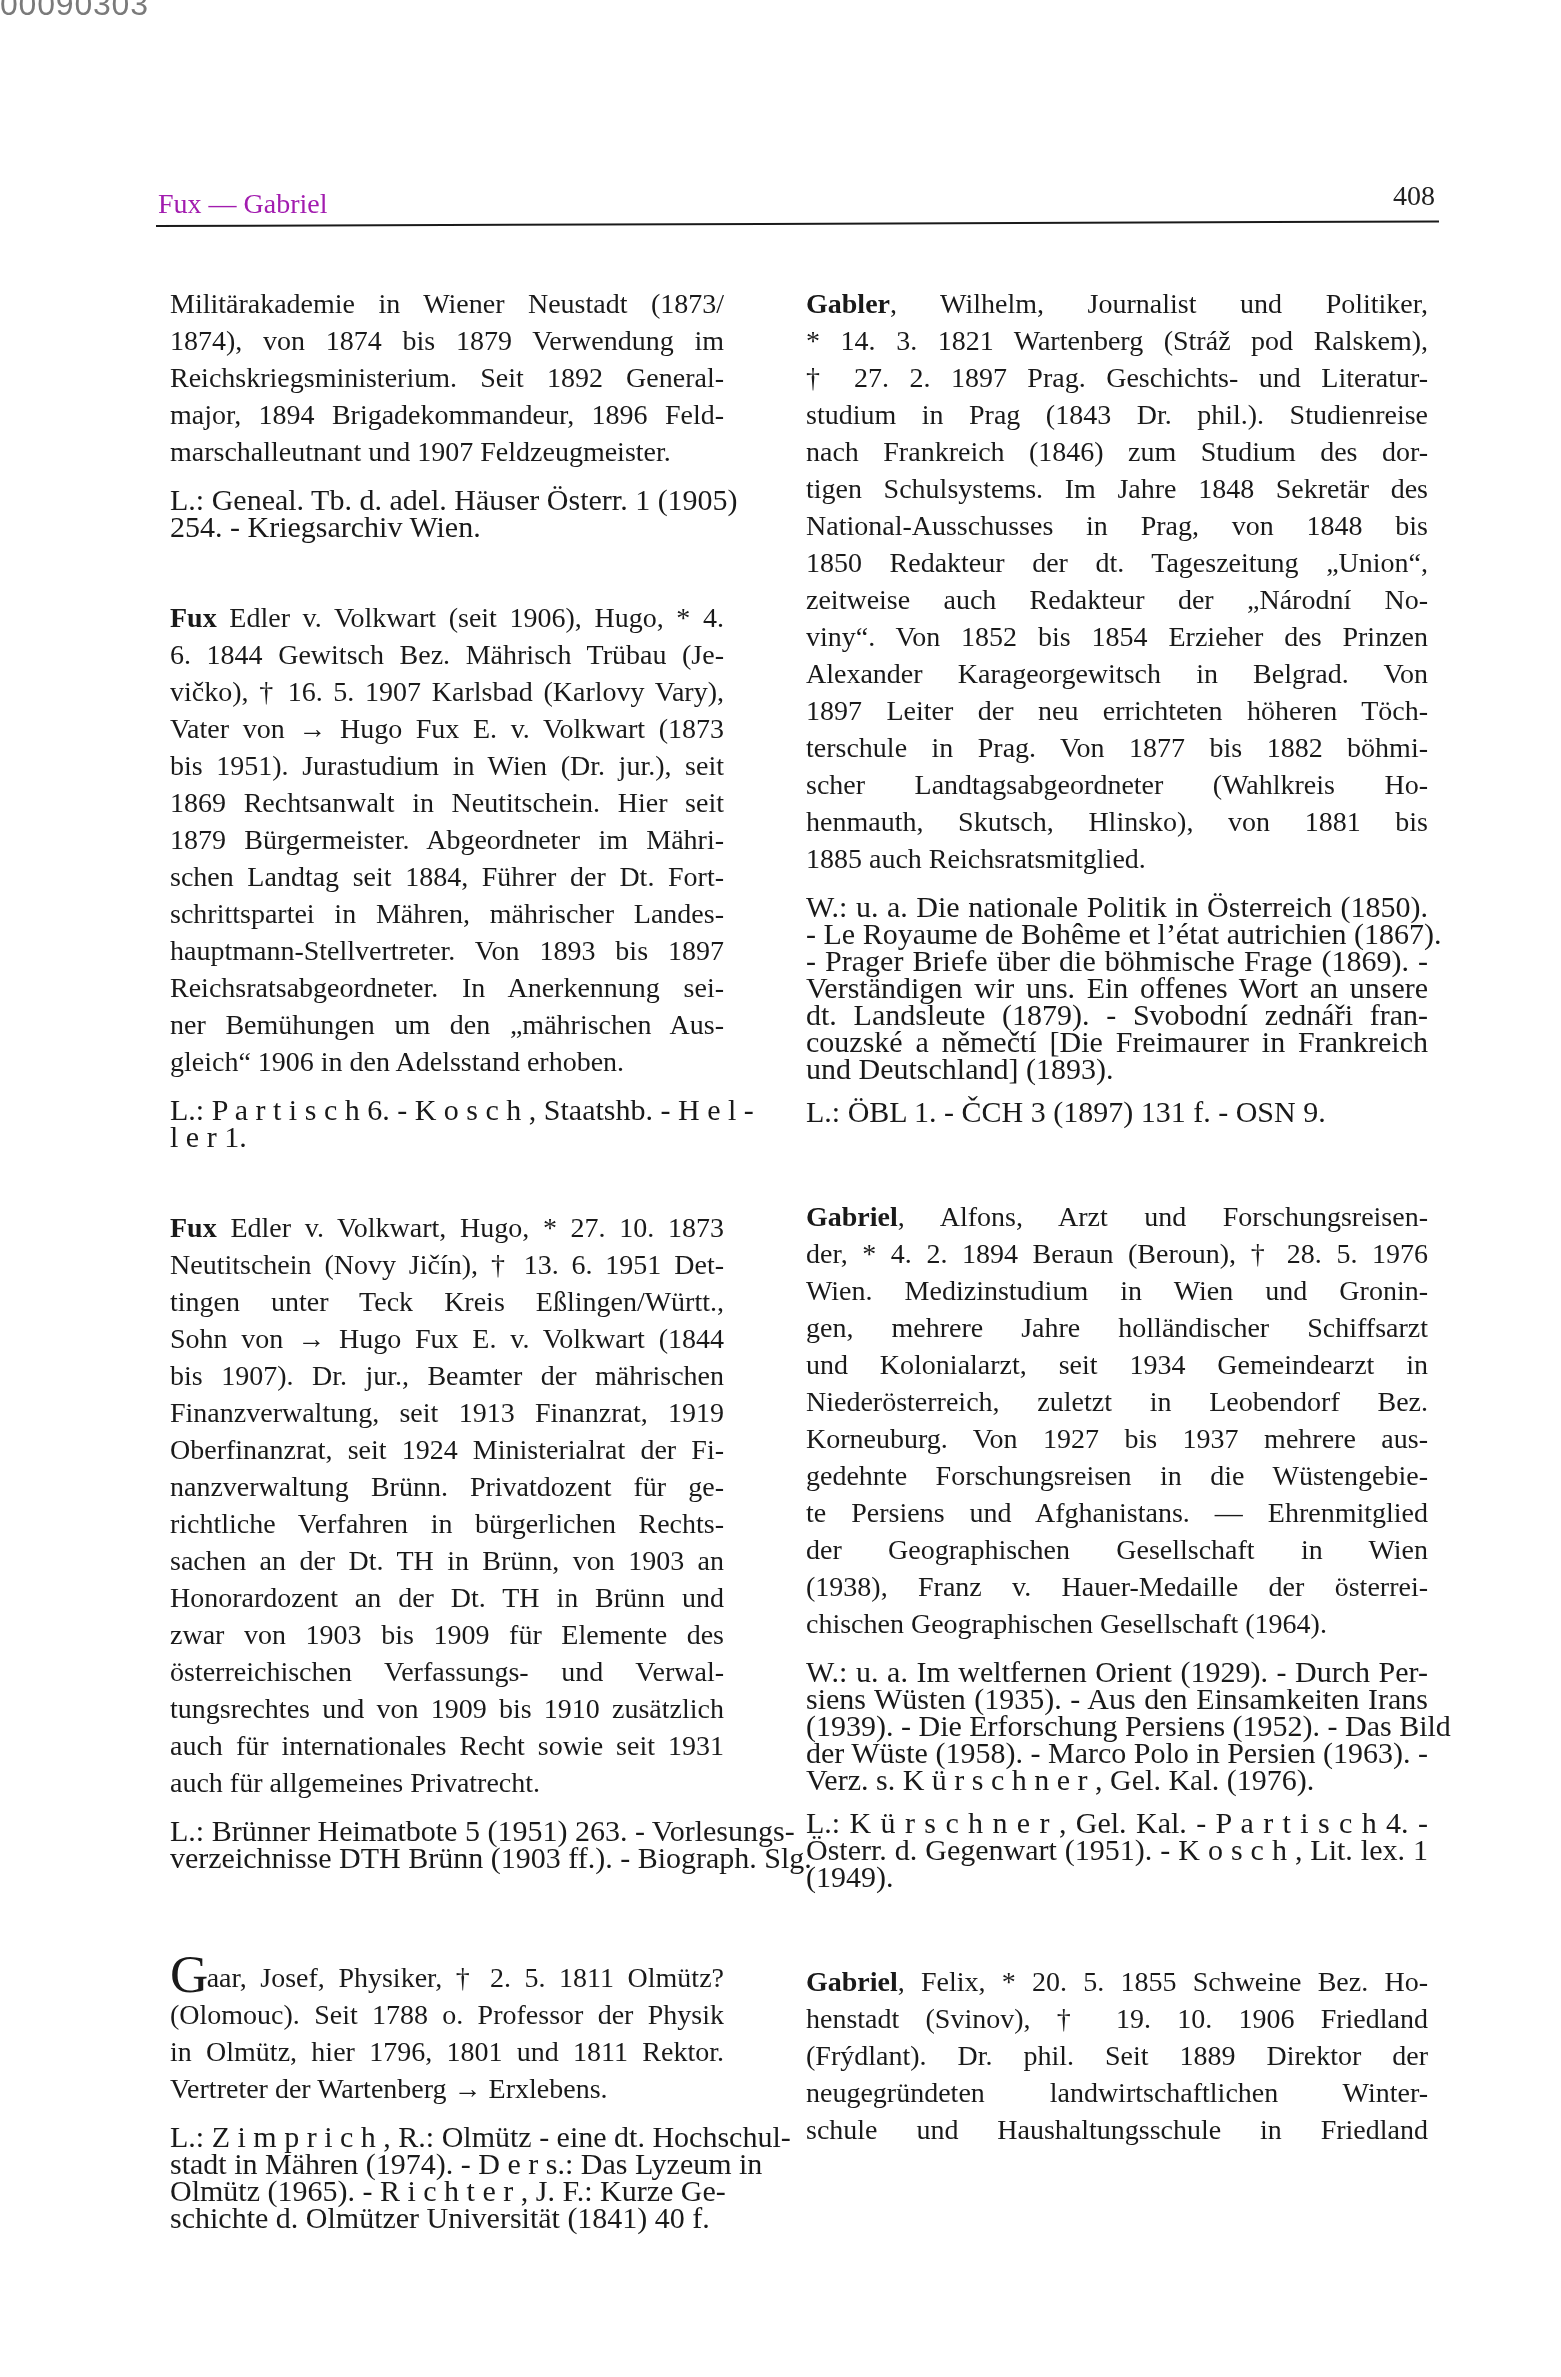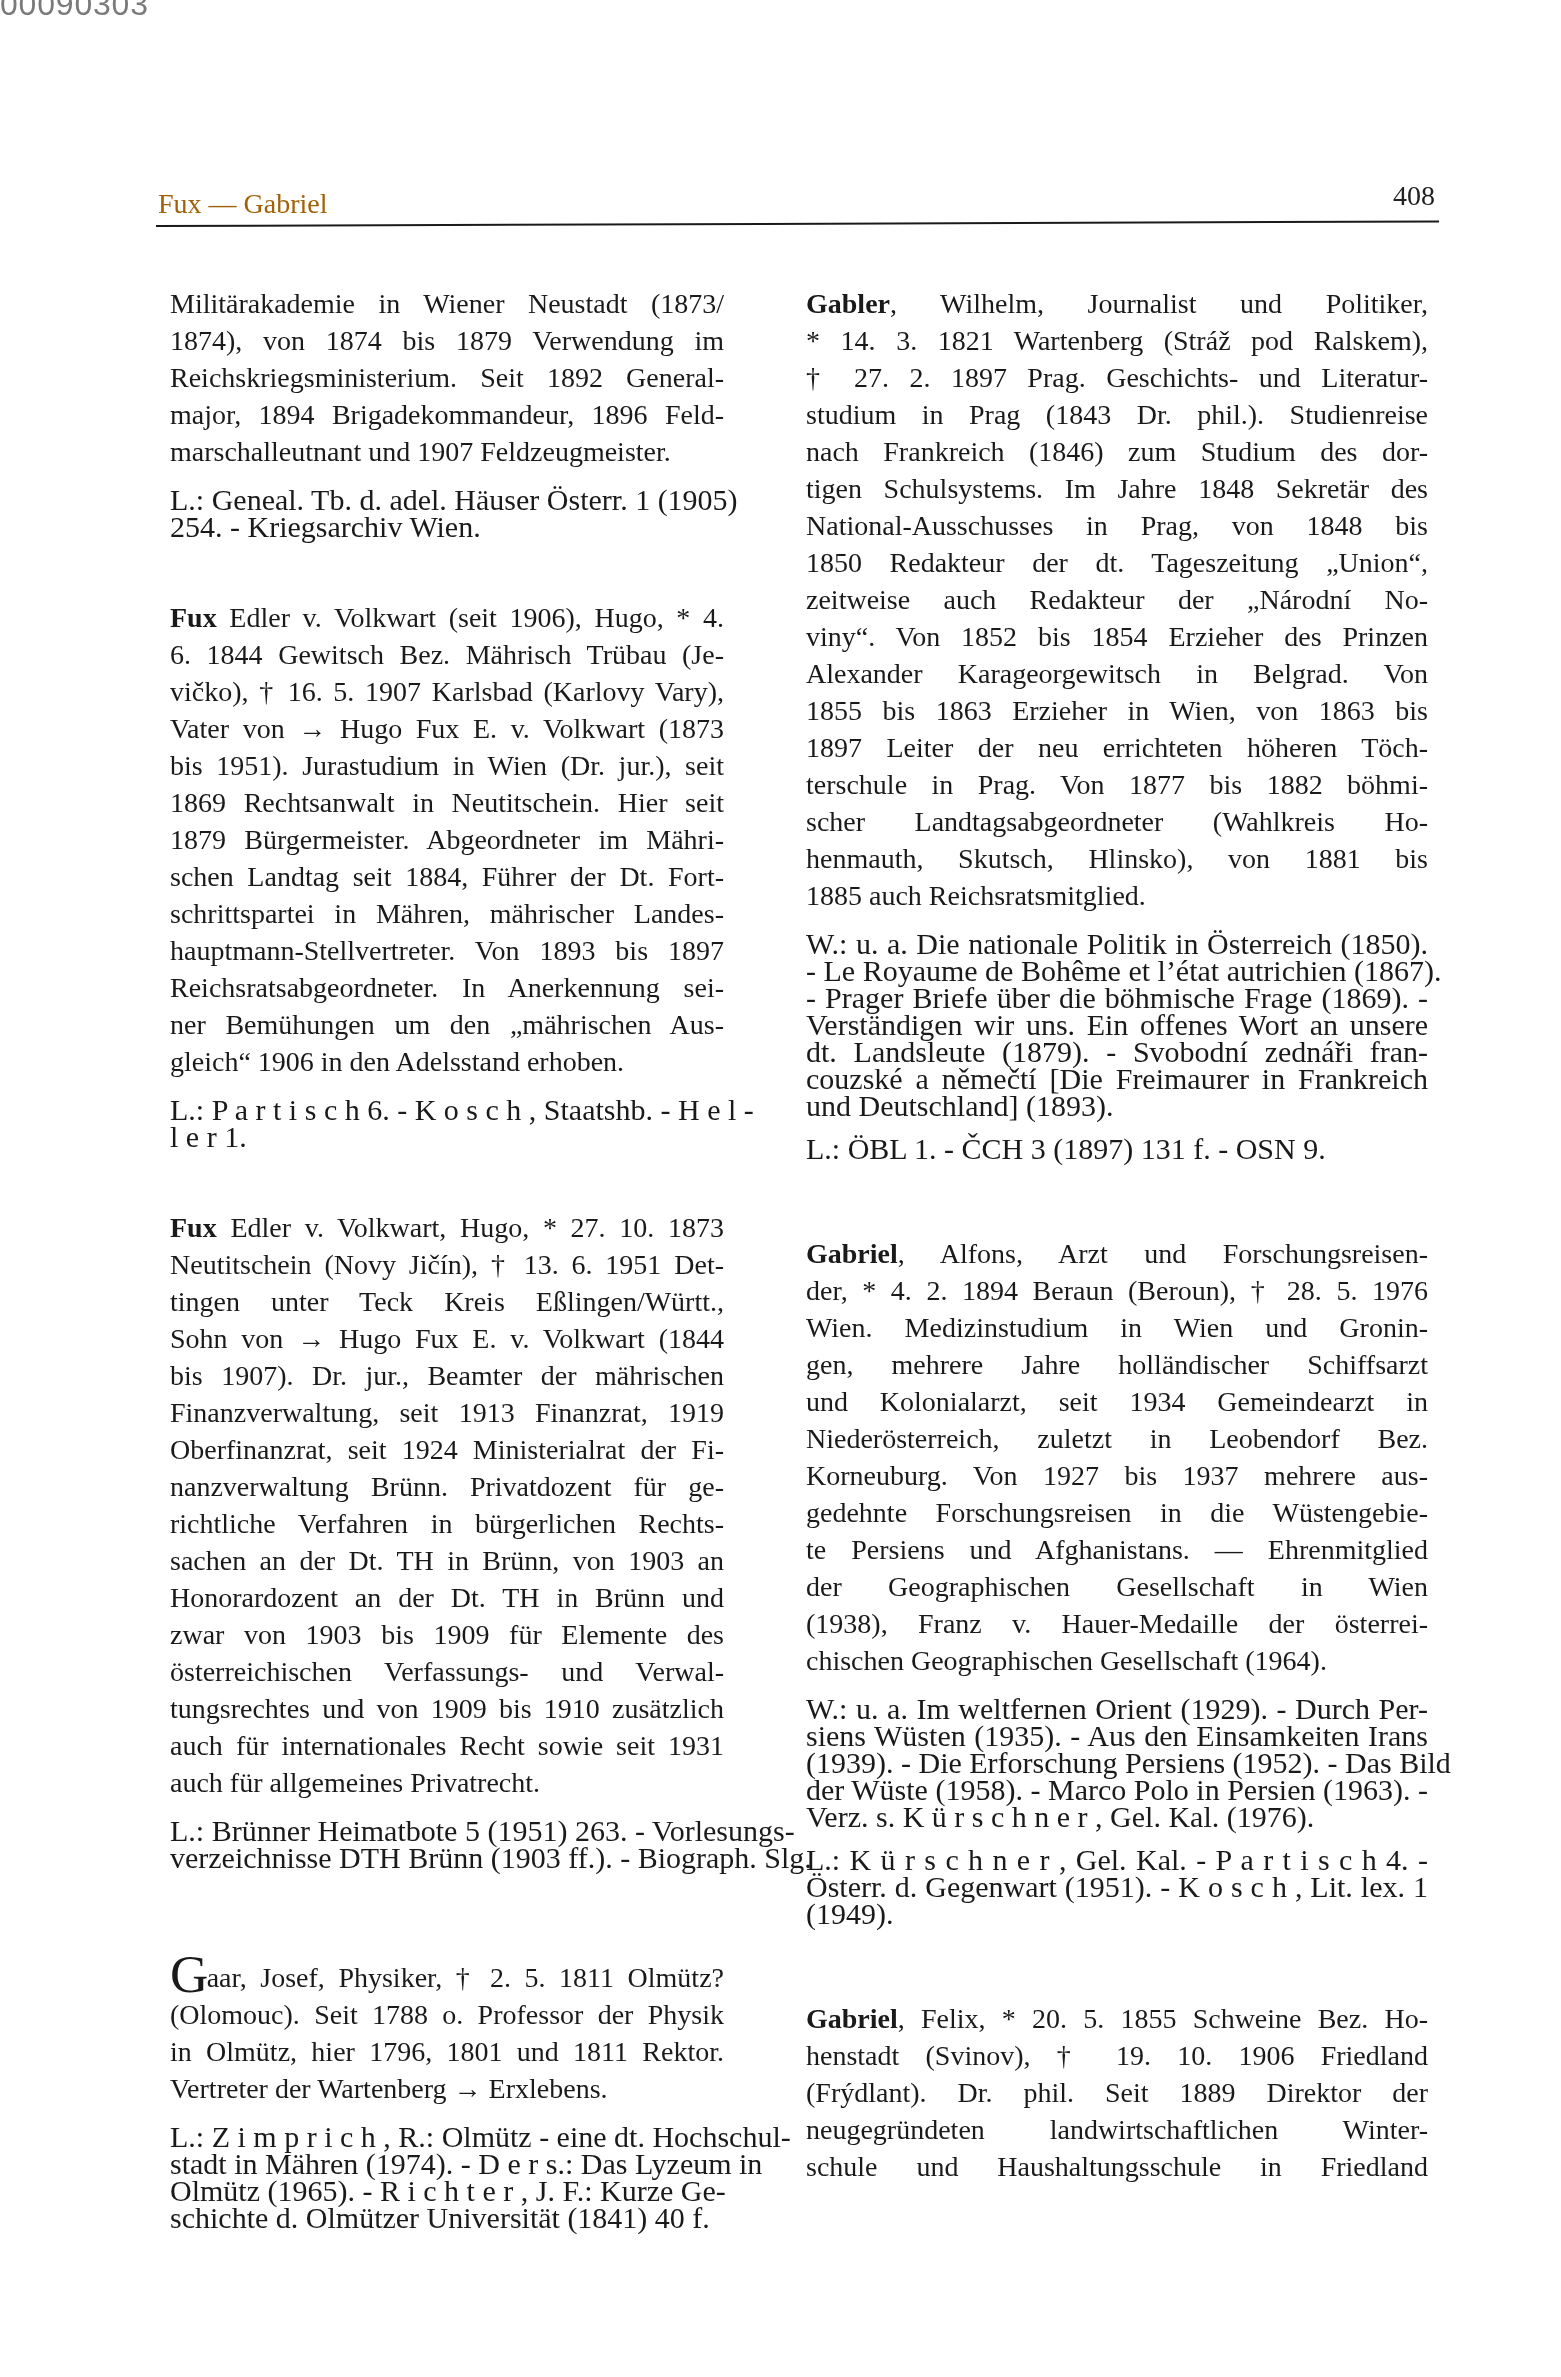--- a/index.html
+++ b/index.html
@@ -7,21 +7,21 @@
     width: 1561px; height: 2377px; position: relative; overflow: hidden;
     font-family: "Liberation Serif", "DejaVu Serif", serif; color: #1a1a1a;
   }
   .scan-id {
     position: absolute; left: 0; top: -14.3px;
     font-family: "Liberation Sans", "DejaVu Sans", sans-serif;
     font-size: 32px; color: #7a7a7a; letter-spacing: 0.8px;
   }
   .running-head {
     position: absolute; left: 158px; top: 188px;
-    font-size: 28px; color: #a16207;
+    font-size: 28px; color: #a21caf;
   }
   .page-number {
     position: absolute; right: 126px; top: 180px;
     font-size: 28px; color: #222;
   }
   .head-rule {
     position: absolute; left: 156px; top: 225px; width: 1283px; height: 2.4px;
     background: #1a1a1a; transform: rotate(-0.2deg); transform-origin: left center;
   }
   .col { position: absolute; }
@@ -147,21 +147,20 @@
       <span class="line">* 14. 3. 1821 Wartenberg (Stráž pod Ralskem),</span>
       <span class="line">† 27. 2. 1897 Prag. Geschichts- und Literatur-</span>
       <span class="line">studium in Prag (1843 Dr. phil.). Studienreise</span>
       <span class="line">nach Frankreich (1846) zum Studium des dor-</span>
       <span class="line">tigen Schulsystems. Im Jahre 1848 Sekretär des</span>
       <span class="line">National-Ausschusses in Prag, von 1848 bis</span>
       <span class="line">1850 Redakteur der dt. Tageszeitung „Union“,</span>
       <span class="line">zeitweise auch Redakteur der „Národní No-</span>
       <span class="line">viny“. Von 1852 bis 1854 Erzieher des Prinzen</span>
       <span class="line">Alexander Karageorgewitsch in Belgrad. Von</span>
-      <span class="line">1855 bis 1863 Erzieher in Wien, von 1863 bis</span>
       <span class="line">1897 Leiter der neu errichteten höheren Töch-</span>
       <span class="line">terschule in Prag. Von 1877 bis 1882 böhmi-</span>
       <span class="line">scher Landtagsabgeordneter (Wahlkreis Ho-</span>
       <span class="line">henmauth, Skutsch, Hlinsko), von 1881 bis</span>
       <span class="line last">1885 auch Reichsratsmitglied.</span>
     </div>
     <div class="gap-s"></div>
     <div class="works">
       <span class="line">W.: u. a. Die nationale Politik in Österreich (1850).</span>
       <span class="line">- Le Royaume de Bohême et l’état autrichien (1867).</span>

